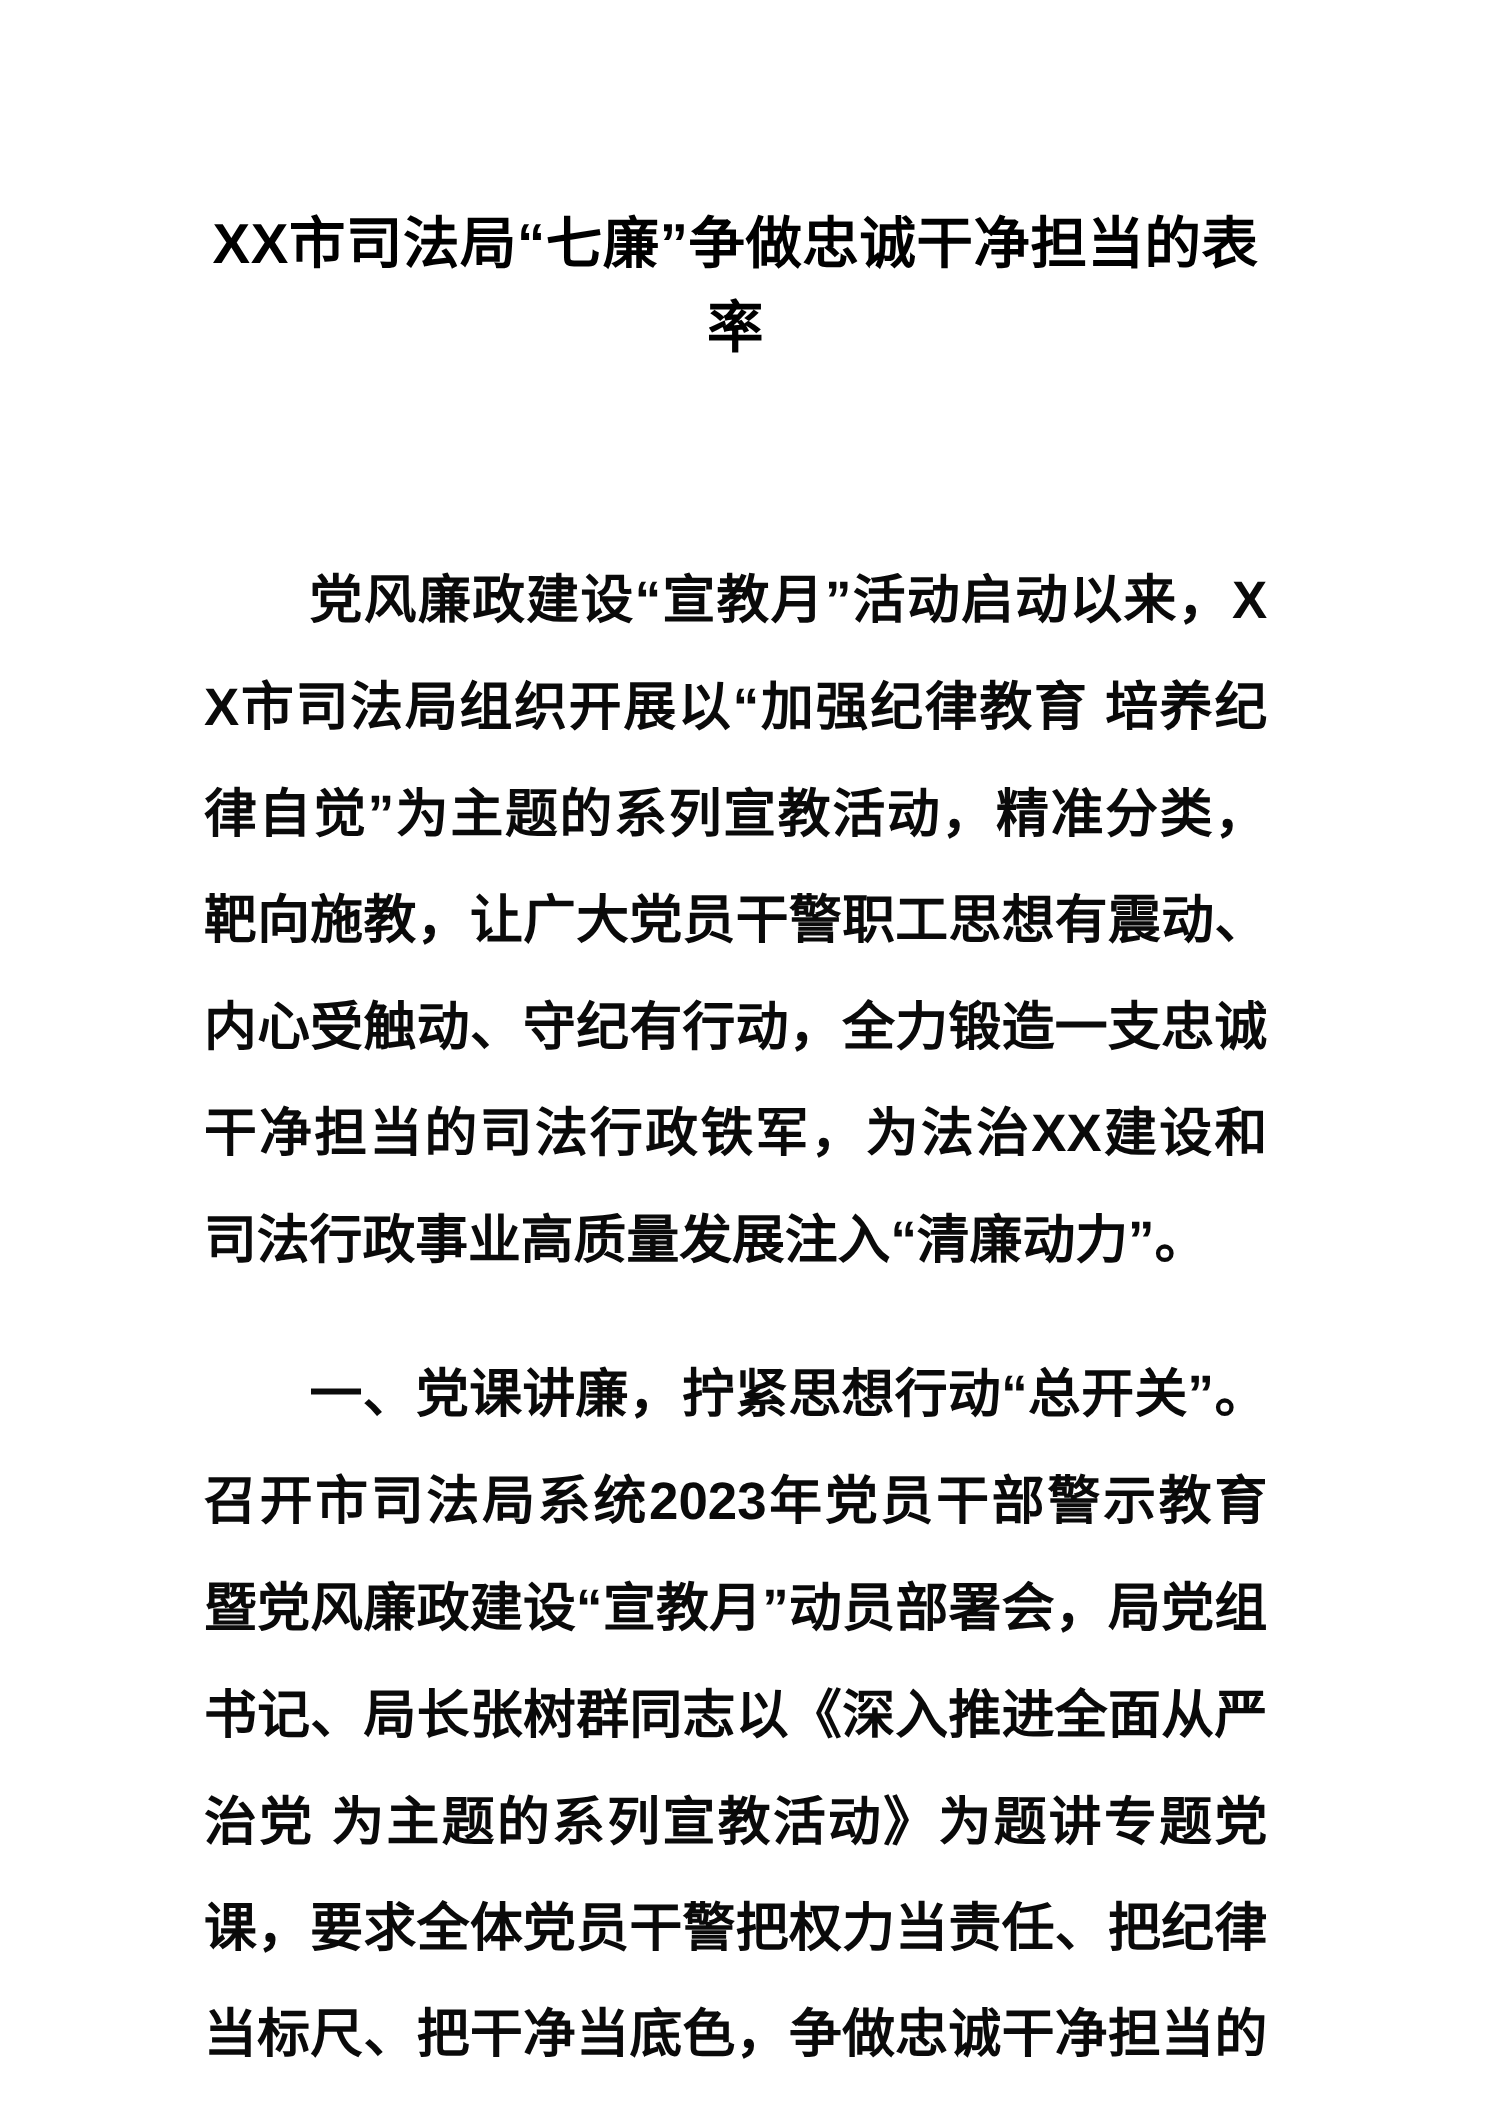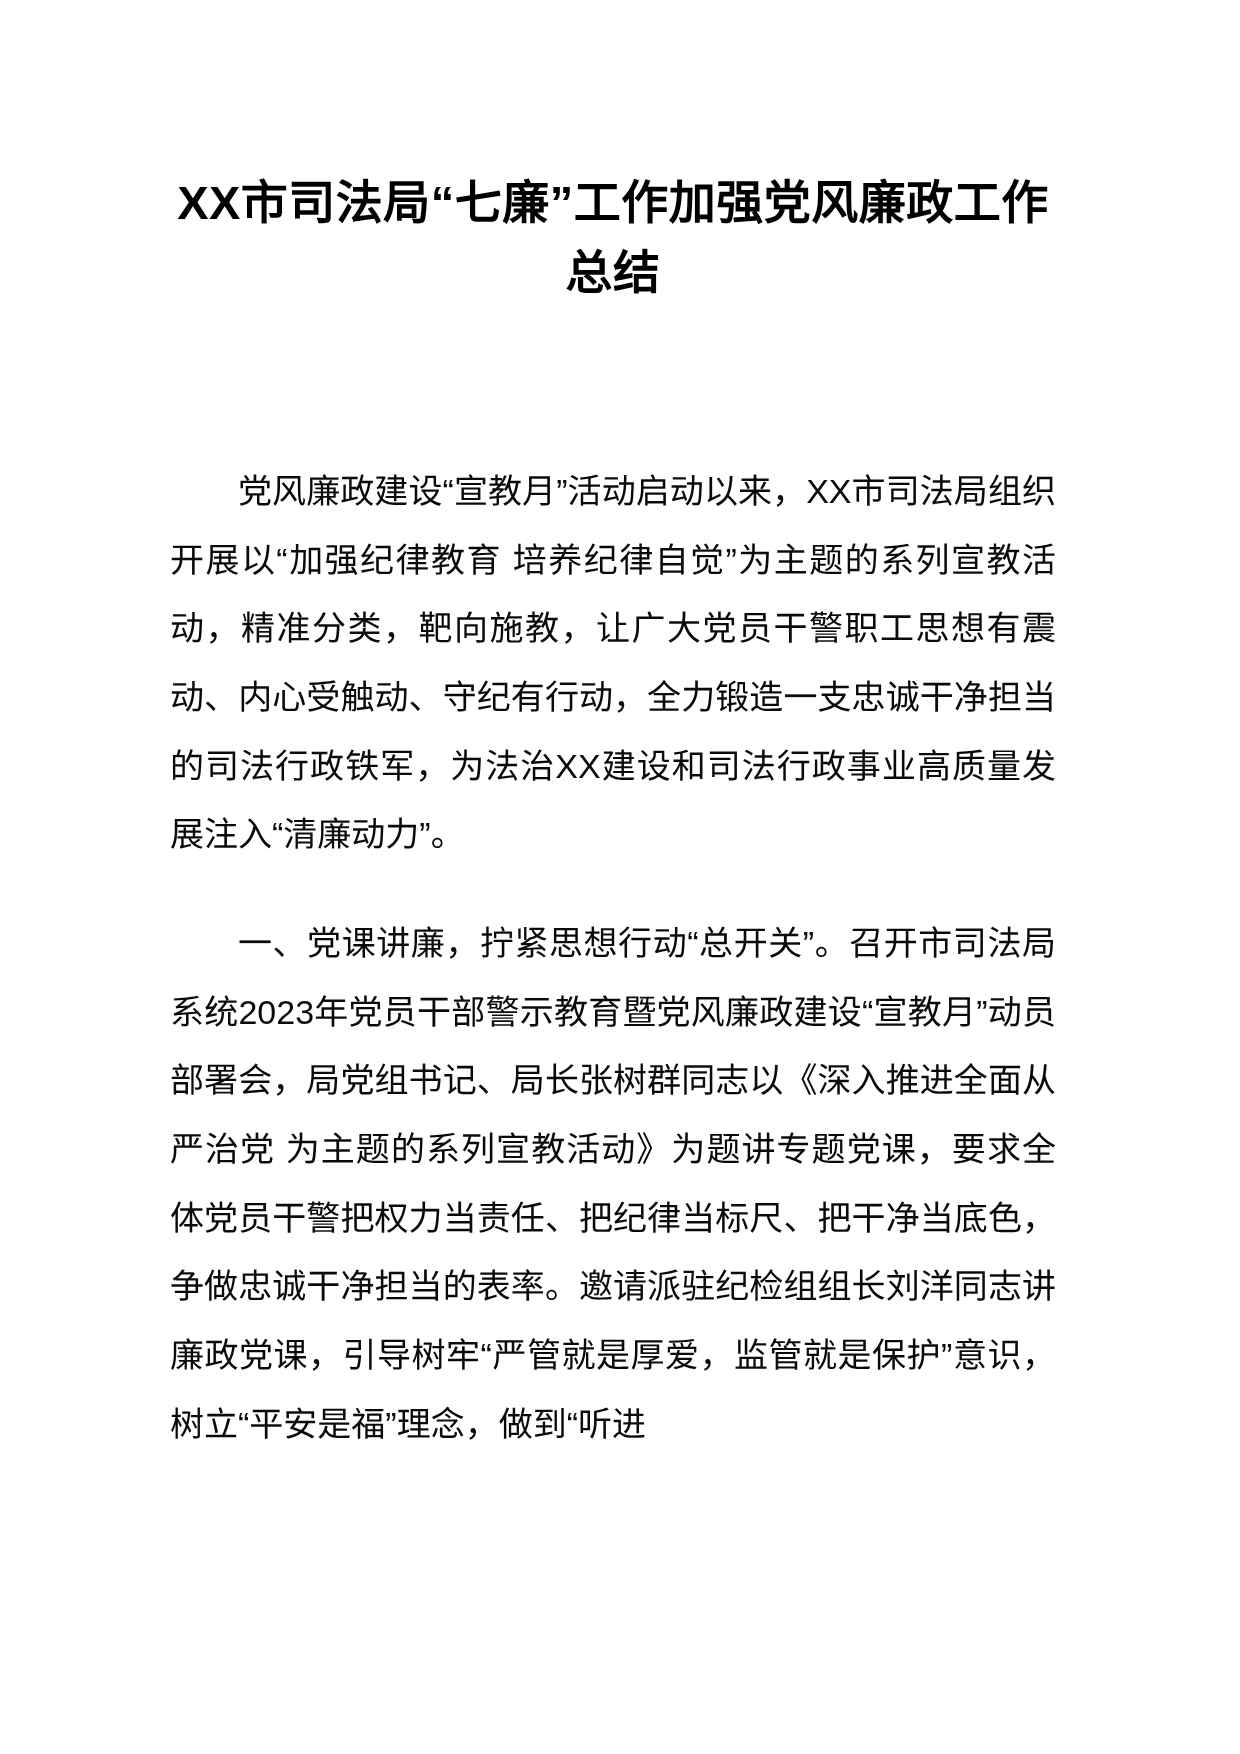--- a/index.html
+++ b/index.html
@@ -43,41 +43,41 @@
     word-break: break-all;
     color: #000000;
   }
 
   .body-block {
     margin-top: 150px;
   }
 
   .para {
     margin: 0 0 40px 0;
-    font-size: 34px;
-    font-weight: 400;
+    font-size: 44px;
+    font-weight: 700;
     line-height: 2.02;
     text-align: justify;
     text-justify: inter-character;
     text-indent: 2em;
     word-break: break-all;
     color: #0a0a0a;
   }
 
   .para:last-child {
     margin-bottom: 0;
   }
 </style>
 </head>
 <body>
 
 <div class="page">
   <div class="content">
 
-    <h1 class="doc-title">XX市司法局“七廉”工作加强党风廉政工作总结</h1>
+    <h1 class="doc-title">XX市司法局“七廉”争做忠诚干净担当的表率</h1>
 
     <div class="body-block">
 
       <p class="para">党风廉政建设“宣教月”活动启动以来，XX市司法局组织开展以“加强纪律教育 培养纪律自觉”为主题的系列宣教活动，精准分类，靶向施教，让广大党员干警职工思想有震动、内心受触动、守纪有行动，全力锻造一支忠诚干净担当的司法行政铁军，为法治XX建设和司法行政事业高质量发展注入“清廉动力”。</p>
 
       <p class="para">一、党课讲廉，拧紧思想行动“总开关”。召开市司法局系统2023年党员干部警示教育暨党风廉政建设“宣教月”动员部署会，局党组书记、局长张树群同志以《深入推进全面从严治党 为主题的系列宣教活动》为题讲专题党课，要求全体党员干警把权力当责任、把纪律当标尺、把干净当底色，争做忠诚干净担当的表率。邀请派驻纪检组组长刘洋同志讲廉政党课，引导树牢“严管就是厚爱，监管就是保护”意识，树立“平安是福”理念，做到“听进</p>
 
     </div>
   </div>
 </div>

